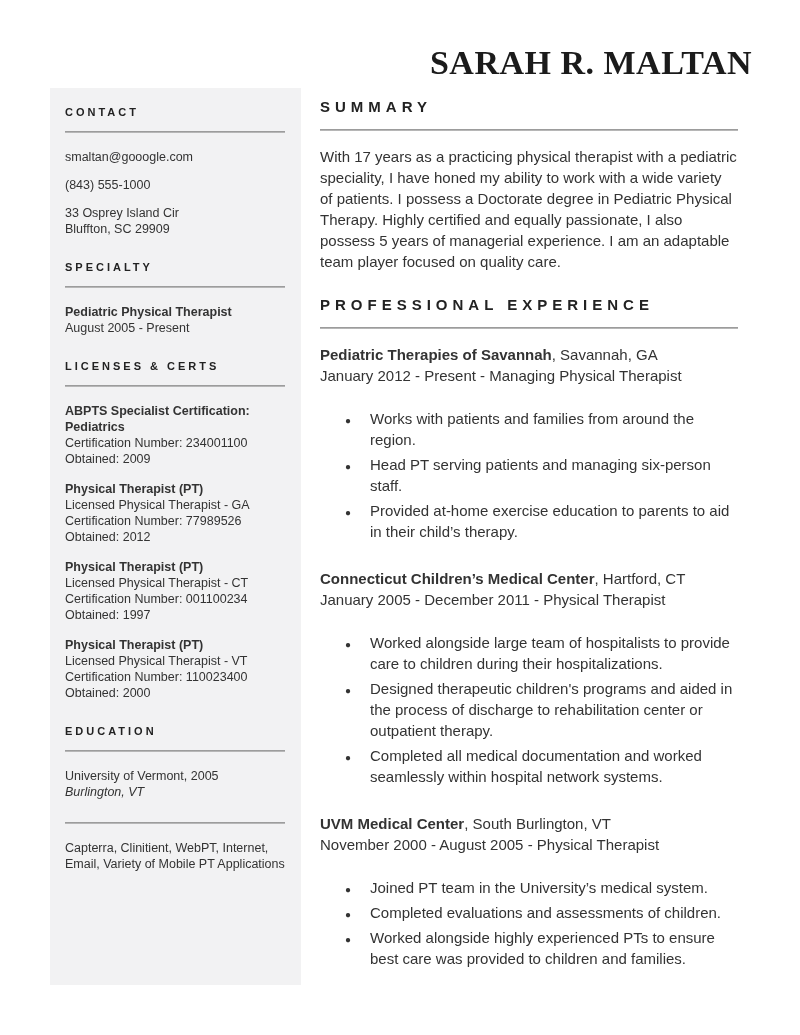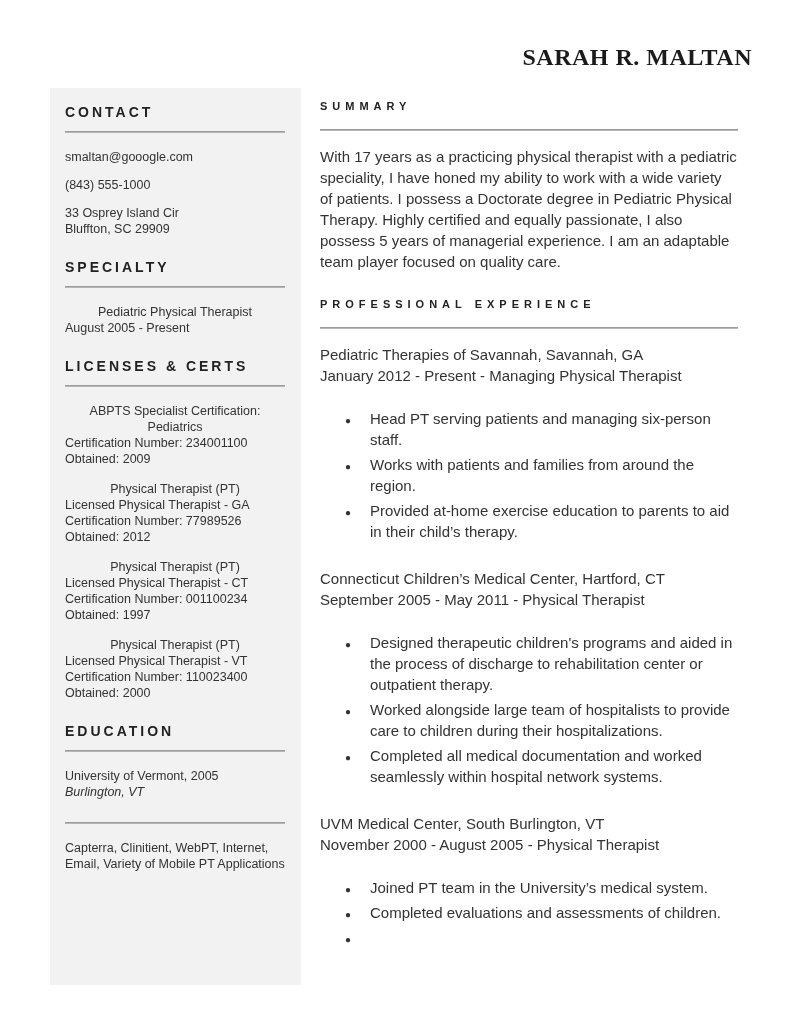--- a/index.html
+++ b/index.html
@@ -4,50 +4,50 @@
 <style>
   html,body { margin:0; padding:0; }
   body {
     width:800px; height:1035px; background:#ffffff; position:relative;
     font-family:"Liberation Sans","DejaVu Sans",sans-serif;
     color:#333333; -webkit-font-smoothing:antialiased;
   }
   .resume-name {
     position:absolute; top:44px; right:48px;
     font-family:"Liberation Serif","DejaVu Serif",serif;
-    font-weight:bold; font-size:24px; letter-spacing:0.5px; color:#1b1b1b;
+    font-weight:bold; font-size:34px; letter-spacing:0.5px; color:#1b1b1b;
   }
   
   .sidebar {
     position:absolute; left:50px; top:88px; width:251px; height:897px;
     background:#f2f2f3; box-sizing:border-box; padding:16px 16px 0 15px;
     font-size:12.5px; line-height:16px;
   }
   .side-section { margin-bottom:22px; }
   .side-heading {
-    font-size:14px; font-weight:bold; letter-spacing:3px; color:#222222;
+    font-size:11px; font-weight:bold; letter-spacing:3px; color:#222222;
     margin:0 0 11px 0;
   }
   .rule {
     height:2px; border:none; margin:0 0 16px 0;
     background:linear-gradient(#8f8f8f,#c4c4c4);
   }
   .contact-line { margin:0 0 12px 0; }
   .contact-block { margin:0 0 14px 0; }
-  .bold { font-weight:normal;text-align:center; }
+  .bold { font-weight:bold; }
   .italic { font-style:italic; }
   .cert-item, .edu-item { margin:0 0 14px 0; }
   .skills-text { margin:0; }
   
   .main {
     position:absolute; left:320px; top:96px; width:418px;
     font-size:15px; line-height:21px;
   }
   .main-heading {
-    font-size:11px; font-weight:bold; letter-spacing:5px; color:#222222;
+    font-size:15px; font-weight:bold; letter-spacing:5px; color:#222222;
     margin:0 0 12px 0;
   }
   .main .rule { margin-bottom:15px; }
   .summary-text { margin:0 0 22px 0; }
   .experience-section { margin-top:20px; }
   .job { margin-top:0; margin-bottom:26px; }
   .job + .job { margin-top:26px; }
   .job-title, .job-dates { margin:0; }
   .bullet-list { list-style:none; margin:22px 0 0 0; padding:0; }
   .bullet-list li { position:relative; padding-left:50px; margin-bottom:4px; }
@@ -140,42 +140,42 @@
     </div>
 
     <div class="experience-section">
       <div class="main-heading">PROFESSIONAL EXPERIENCE</div>
       <div class="rule"></div>
 
       <div class="job">
         <p class="job-title"><span class="bold">Pediatric Therapies of Savannah</span><span>, Savannah, GA</span></p>
         <p class="job-dates">January 2012 - Present - Managing Physical Therapist</p>
         <ul class="bullet-list">
+          <li><span class="bullet"></span><span>Works with patients and families from around the region.</span></li>
           <li><span class="bullet"></span><span>Head PT serving patients and managing six-person staff.</span></li>
-          <li><span class="bullet"></span><span>Works with patients and families from around the region.</span></li>
           <li><span class="bullet"></span><span>Provided at-home exercise education to parents to aid in their child’s therapy.</span></li>
         </ul>
       </div>
 
       <div class="job">
         <p class="job-title"><span class="bold">Connecticut Children’s Medical Center</span><span>, Hartford, CT</span></p>
-        <p class="job-dates">September 2005 - May 2011 - Physical Therapist</p>
+        <p class="job-dates">January 2005 - December 2011 - Physical Therapist</p>
         <ul class="bullet-list">
+          <li><span class="bullet"></span><span>Worked alongside large team of hospitalists to provide care to children during their hospitalizations.</span></li>
           <li><span class="bullet"></span><span>Designed therapeutic children's programs and aided in the process of discharge to rehabilitation center or outpatient therapy.</span></li>
-          <li><span class="bullet"></span><span>Worked alongside large team of hospitalists to provide care to children during their hospitalizations.</span></li>
           <li><span class="bullet"></span><span>Completed all medical documentation and worked seamlessly within hospital network systems.</span></li>
         </ul>
       </div>
 
       <div class="job">
         <p class="job-title"><span class="bold">UVM Medical Center</span><span>, South Burlington, VT</span></p>
         <p class="job-dates">November 2000 - August 2005 - Physical Therapist</p>
         <ul class="bullet-list">
           <li><span class="bullet"></span><span>Joined PT team in the University’s medical system.</span></li>
           <li><span class="bullet"></span><span>Completed evaluations and assessments of children.</span></li>
-          <li><span class="bullet"></span></li>
+          <li><span class="bullet"></span><span>Worked alongside highly experienced PTs to ensure best care was provided to children and families.</span></li>
         </ul>
       </div>
 
     </div>
   </div>
 
 </div>
 
 </body></html>

